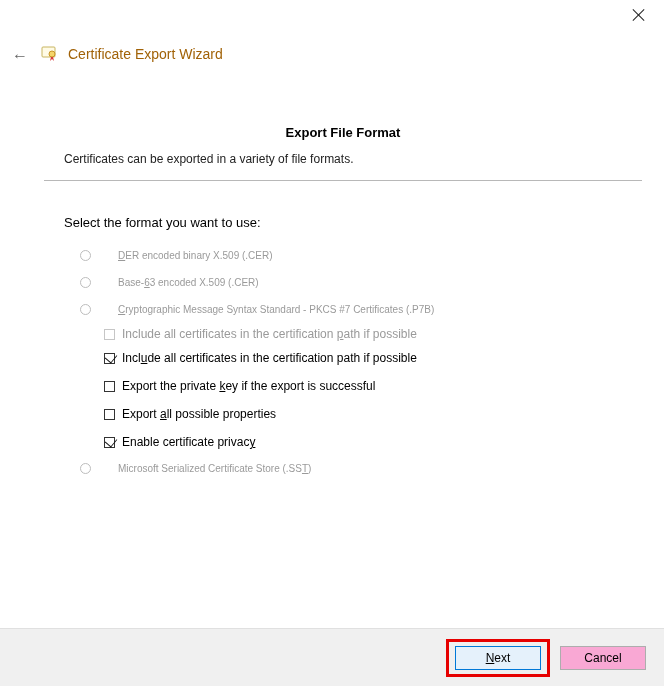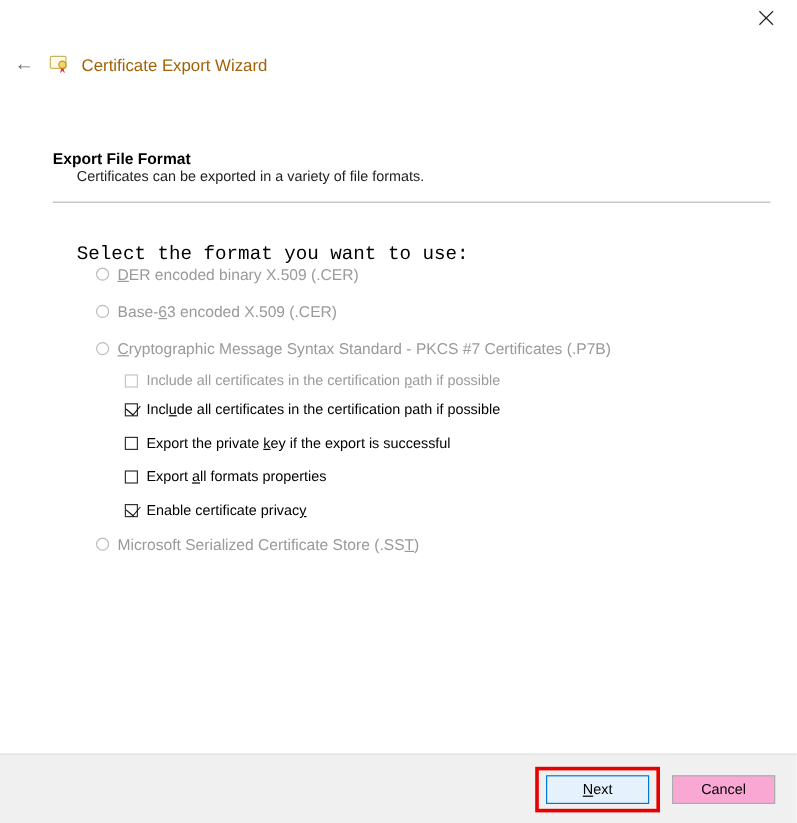--- a/index.html
+++ b/index.html
@@ -34,33 +34,33 @@
   }
   .header-icon {
     width: 20px; height: 20px; margin-right: 8px;
     display: inline-block;
   }
   .header-title { font-size: 14px; color: #a16207; }
 
   .content {
     position: absolute; top: 125px; left: 44px; right: 22px;
   }
-  .section-title { font-size: 13px; font-weight: 600; margin-bottom: 0; }
+  .section-title { font-size: 13px; font-weight: 600; margin-bottom: 12px; text-align: center; }
   .section-sub { font-size: 12px; color: #222; margin-left: 20px; margin-bottom: 4px; }
   .hr {
     border: none; border-top: 1px solid #b8b8b8;
     margin: 14px 0 34px 0;
   }
 
-  .prompt { margin-left: 20px; font-size: 16px; font-family: Liberation Mono, monospace;}
+  .prompt { margin-left: 20px; margin-bottom: 20px; font-size: 13px;}
 
   .options { margin-left: 36px; }
   .radio-row {
     display: flex; align-items: center;
-    margin-bottom: 16px; font-size: 13px;
+    margin-bottom: 16px; font-size: 10px; gap: 20px;
   }
   .radio-row.disabled { color: #9a9a9a; }
   .radio-row.disabled .radio { border-color: #bdbdbd; }
   .radio {
     width: 11px; height: 11px; border: 1px solid #444;
     border-radius: 50%; margin-right: 7px; position: relative;
     flex-shrink: 0;
   }
   .radio.checked::after {
     content: ""; position: absolute; left: 2px; top: 2px;
@@ -166,21 +166,21 @@
         <div class="check-row">
           <span class="check checked"></span>
           <span><span>Incl</span><span class="u">u</span><span>de all certificates in the certification path if possible</span></span>
         </div>
         <div class="check-row">
           <span class="check"></span>
           <span><span>Export the private </span><span class="u">k</span><span>ey if the export is successful</span></span>
         </div>
         <div class="check-row">
           <span class="check"></span>
-          <span><span>Export </span><span class="u">a</span><span>ll formats properties</span></span>
+          <span><span>Export </span><span class="u">a</span><span>ll possible properties</span></span>
         </div>
         <div class="check-row">
           <span class="check checked"></span>
           <span><span>Enable certificate privac</span><span class="u">y</span><span></span></span>
         </div>
       </div>
 
       <div class="radio-row disabled">
         <span class="radio"></span>
         <span class="radio-label"><span>Microsoft Serialized Certificate Store (.SS</span><span class="u">T</span><span>)</span></span>

